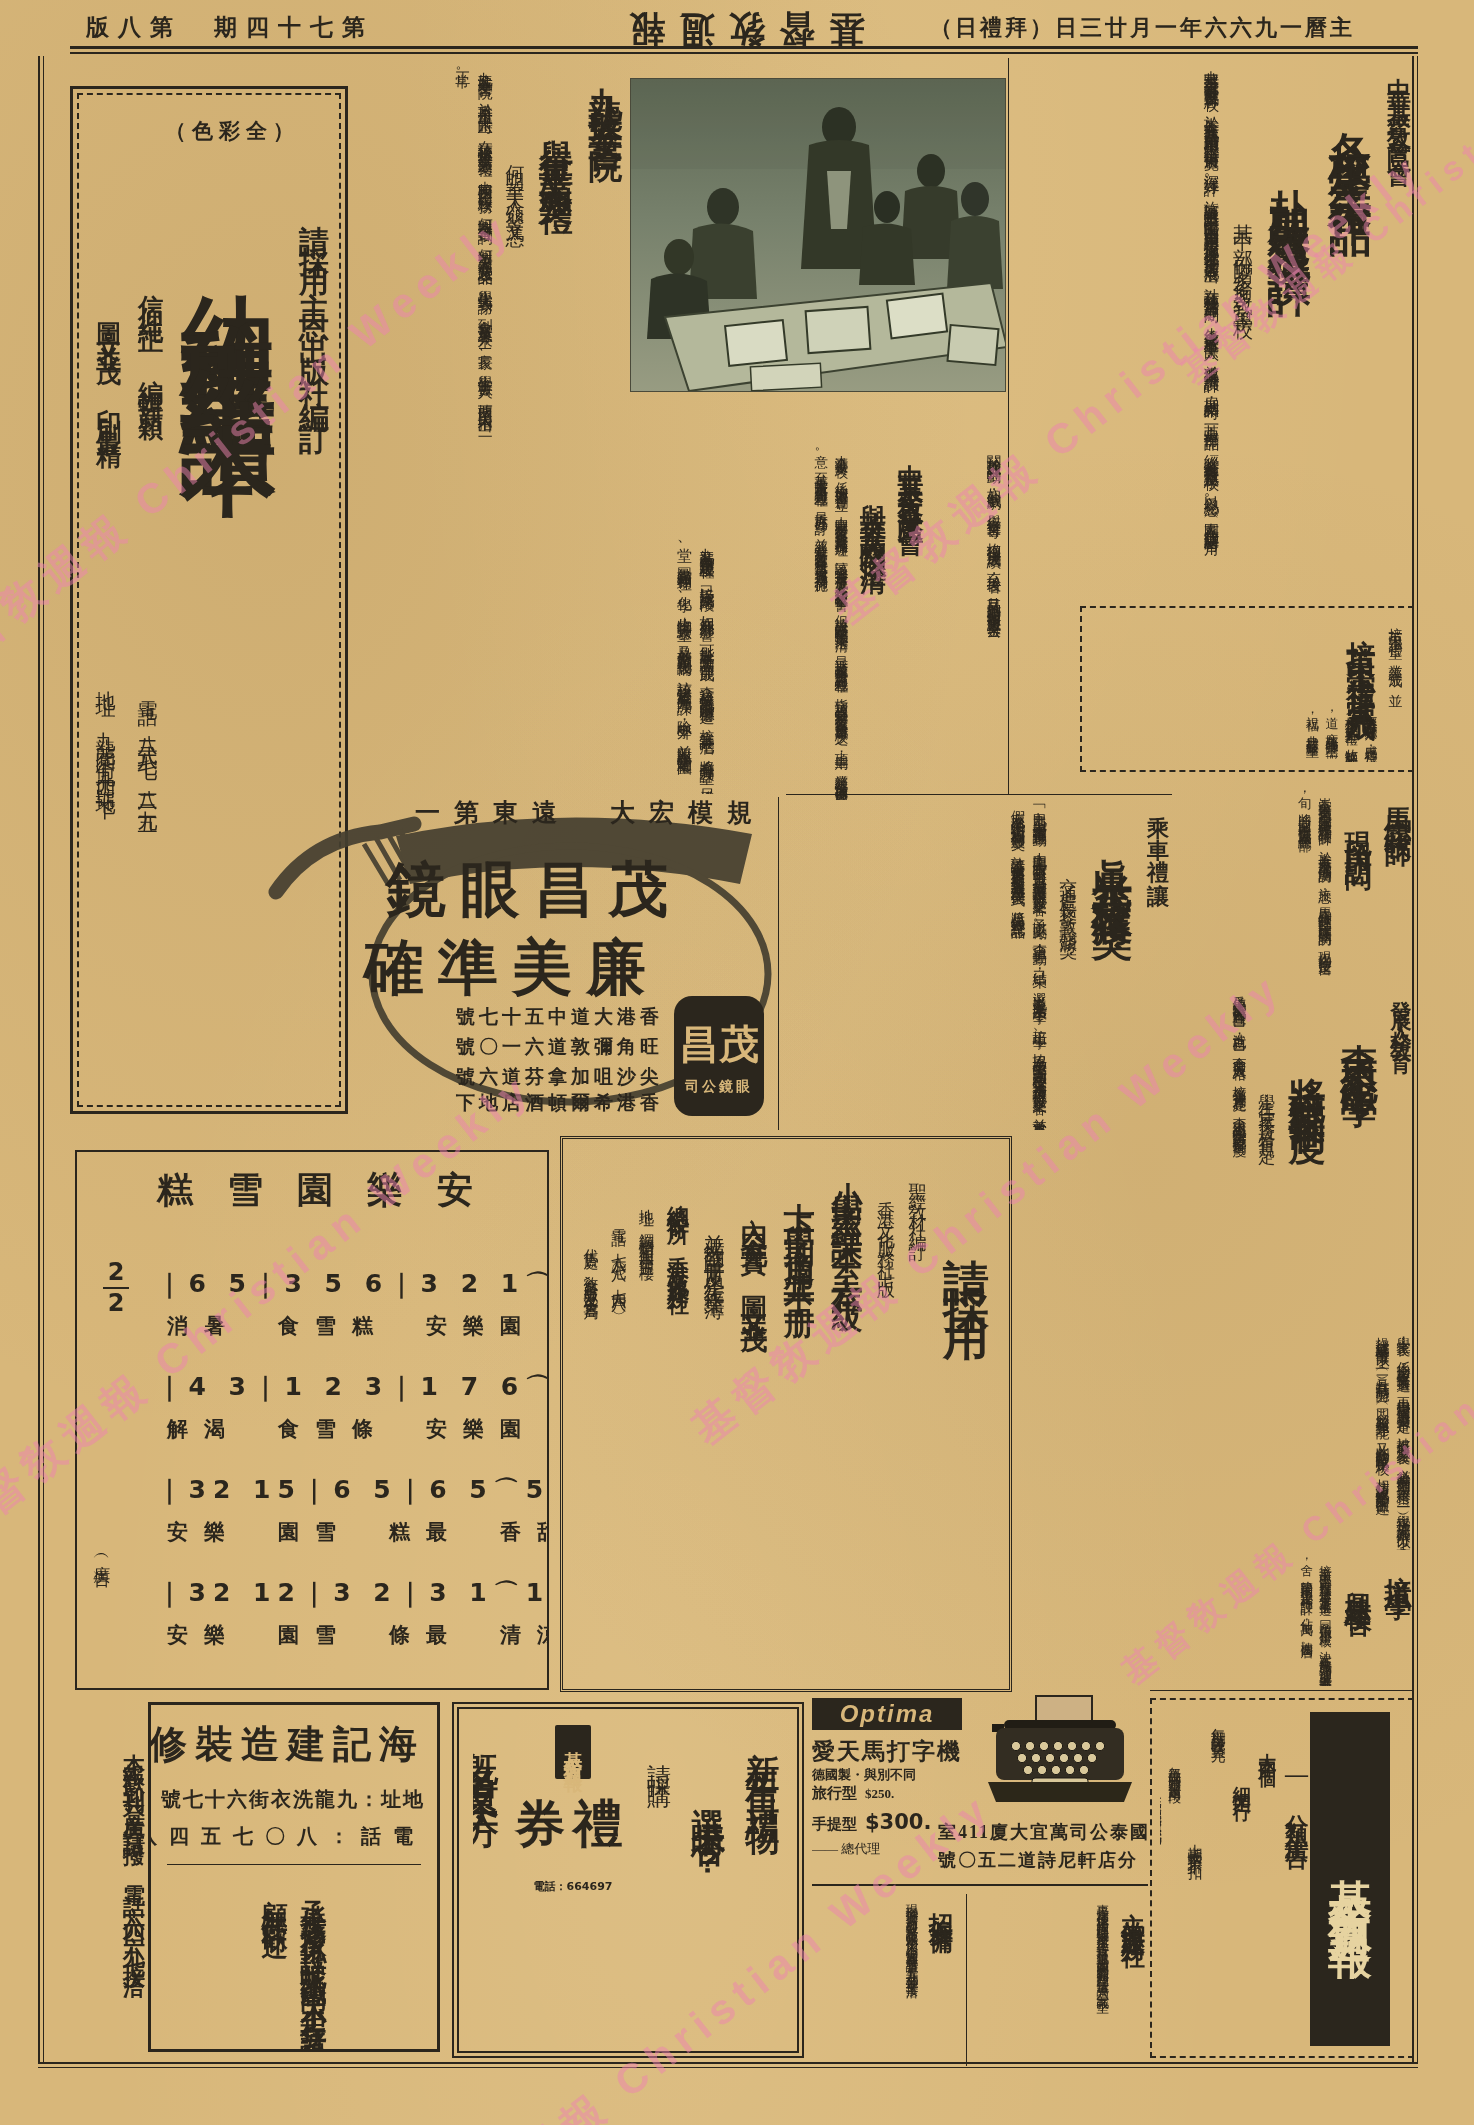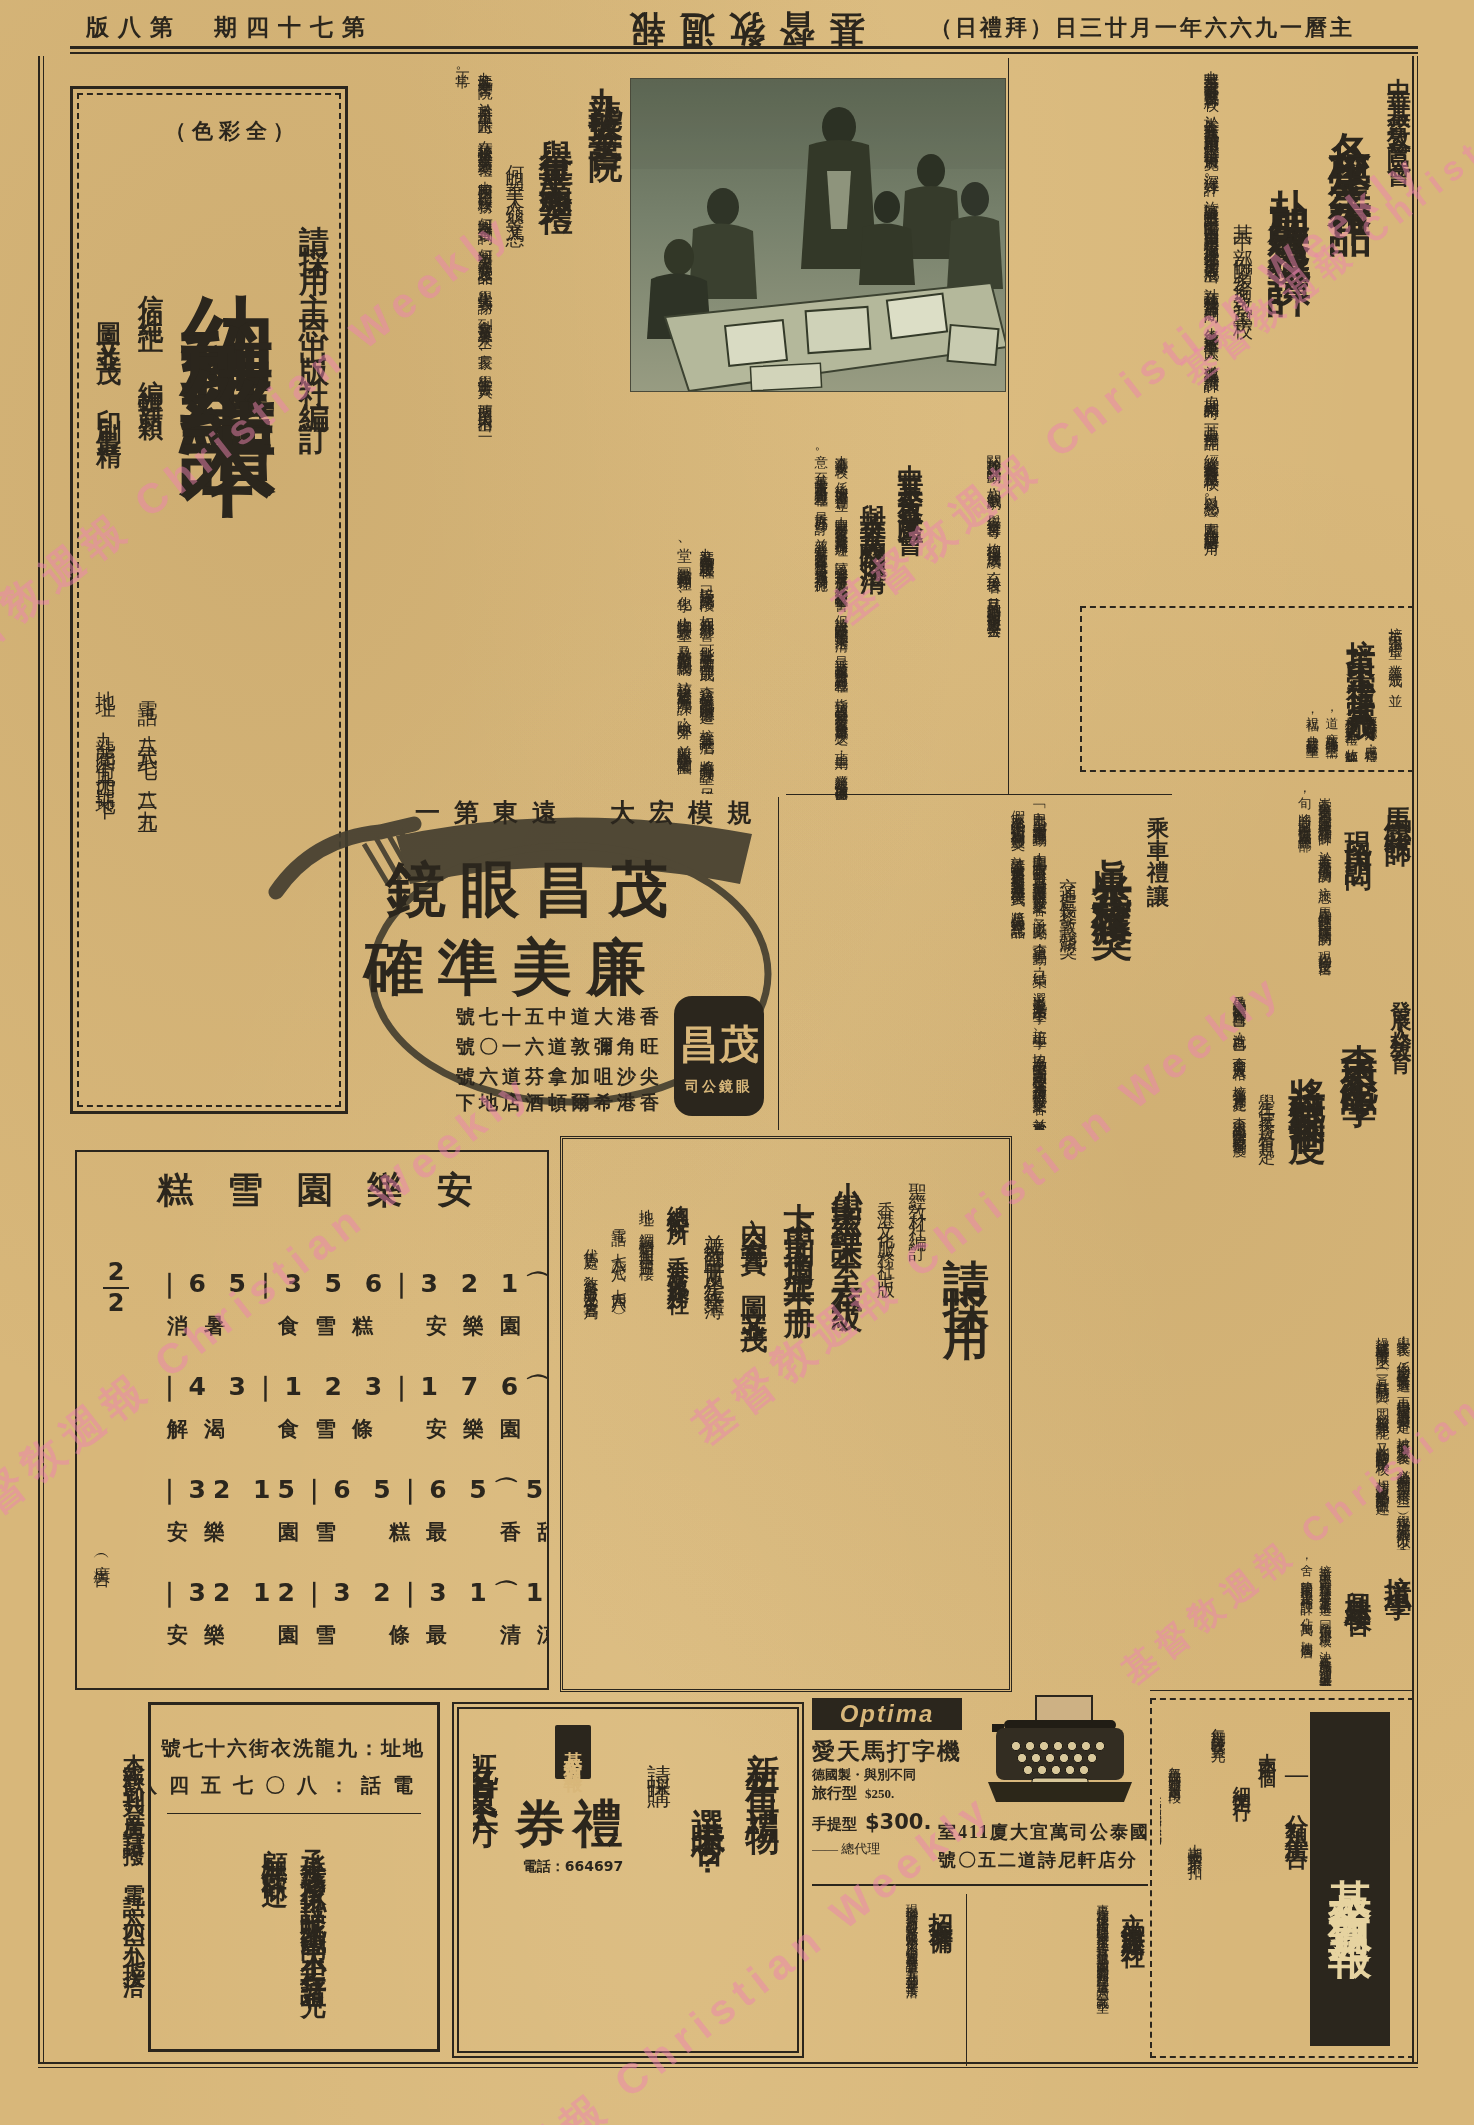--- a/index.html
+++ b/index.html
@@ -244,39 +244,40 @@
     <div class="v bold" style="font-size:22px;letter-spacing:6px;margin-top:30px">總發行所：香港文化服務社</div>
     <div class="v" style="font-size:15px;letter-spacing:3px;margin-top:40px">地址：鑼銅灣怡和街八十四號三樓</div>
     <div class="v" style="font-size:15px;letter-spacing:3px;margin-top:60px">電話：七六八〇七八　七六四八〇一</div>
     <div class="v" style="font-size:15px;letter-spacing:3px;margin-top:80px">代售處：敎會各出版部及各大書局</div>
   </div>
 </div>
 
 <div class="b v black" style="left:82px;top:1736px;width:66px;height:344px;font-size:22px;letter-spacing:10px">本報歡迎刊登廣告請撥　電話六六四六九七接洽</div>
 
 <div class="b" style="left:148px;top:1702px;width:292px;height:350px;border:3px solid #2b261d;padding:14px 12px">
+  <div class="rtl black" style="font-size:38px;letter-spacing:8px;text-align:center;display:block">海記建造裝修</div>
   <div class="rtl bold" style="font-size:20px;letter-spacing:2px;margin-top:16px;display:block">地址：九龍洗衣街六十七號</div>
   <div class="rtl bold" style="font-size:20px;letter-spacing:12px;margin-top:10px;display:block">電話：八〇七五四八</div>
   <div style="height:1px;background:#2b261d;margin:14px 4px"></div>
   <div style="display:flex;justify-content:center">
     <div class="v bold" style="height:152px;font-size:26px;letter-spacing:8px;line-height:1.5">承接裝修傢俬設計坭水鐵閘大小工程諸君光顧無任歡迎</div>
   </div>
 </div>
 
 <div class="b" style="left:452px;top:1702px;width:352px;height:356px;border:7px double #2b261d;padding:16px 14px">
   <div class="art" style="height:100%;gap:12px">
     <div class="v bold" style="font-size:34px;letter-spacing:14px">新年生日禮物</div>
     <div class="v bold" style="font-size:34px;letter-spacing:14px;margin-top:56px">選購否？</div>
     <div class="v" style="font-size:24px;letter-spacing:10px;margin-top:20px">請採購・</div>
     <div style="width:118px;display:flex;flex-direction:column;align-items:center;overflow:hidden">
       <div class="ink" style="padding:10px 6px;border-radius:2px">
         <span class="v bold" style="color:#d8b77a;font-size:19px;letter-spacing:6px">基督敎週報</span>
       </div>
       <div class="rtl black" style="font-size:50px;letter-spacing:8px;margin-top:12px">禮券</div>
-      <div class="bold" style="font-size:14px;margin-top:0;white-space:nowrap;font-family:'DejaVu Sans',sans-serif">電話：664697</div>
+      <div class="bold" style="font-size:11px;margin-top:21px;white-space:nowrap;font-family:'DejaVu Sans',sans-serif">電話：664697</div>
     </div>
     <div class="v bold" style="font-size:34px;letter-spacing:12px">旣名貴又大方</div>
   </div>
 </div>
 
 <div class="b" style="left:812px;top:1694px;width:336px;height:186px">
   <div class="ink" style="position:absolute;left:0;top:4px;width:150px;height:32px;display:flex;align-items:center;justify-content:center">
     <span style="color:#d8b77a;font-family:'Liberation Sans',sans-serif;font-style:italic;font-weight:bold;font-size:24px;letter-spacing:2px">Optima</span>
   </div>
   <div class="black" style="position:absolute;left:0;top:42px;font-size:23px;letter-spacing:2px">愛天馬打字機</div>

